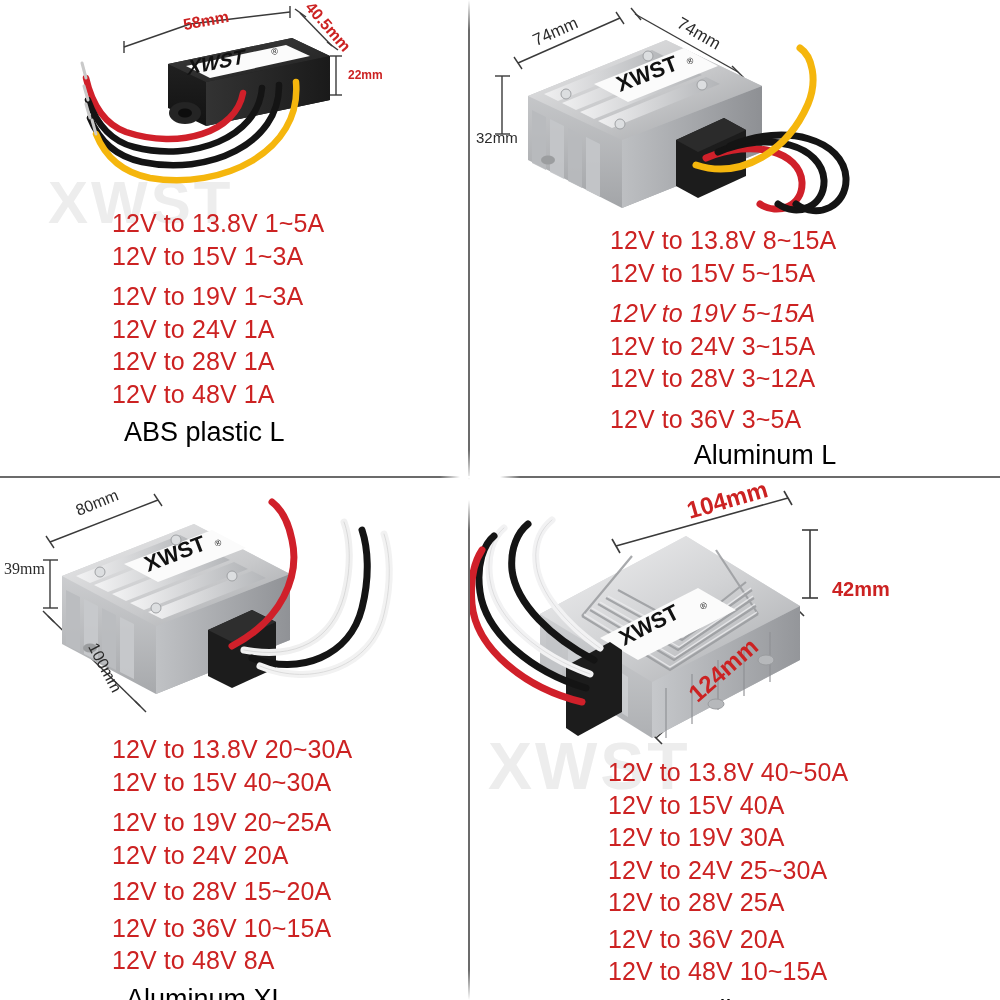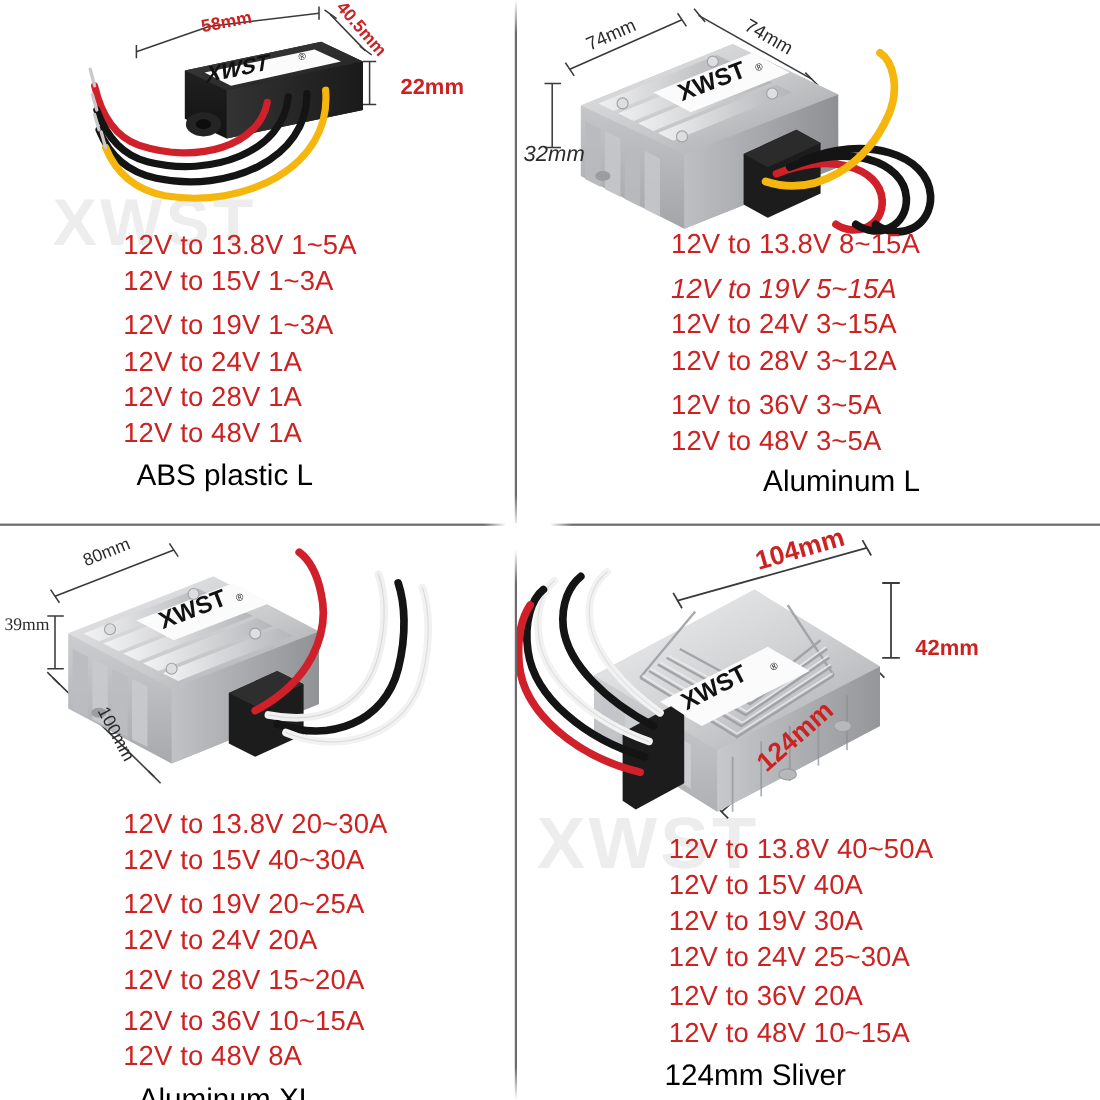--- a/index.html
+++ b/index.html
@@ -96,21 +96,21 @@
           <path d="M90,118 L86,104" stroke="#c9c9c9" stroke-width="3"></path>
           <path d="M96,134 L92,120" stroke="#c9c9c9" stroke-width="3"></path>
         </g>
       </svg>
     </div>
 
     <div class="dim dim-red" style="left:183px; top:12px; font-size:16px;
          transform:rotate(-11deg);">58mm</div>
     <div class="dim dim-red" style="left:298px; top:18px; font-size:16px;
          transform:rotate(49deg);">40.5mm</div>
-    <div class="dim dim-red" style="left:364px; top:68px; font-size:20px;">22mm</div>
+    <div class="dim dim-red" style="left:348px; top:68px; font-size:12px;">22mm</div>
 
     <div class="spec-list" style="left:112px; top:207px;">
       <div class="spec-line">12V to 13.8V 1~5A</div>
       <div class="spec-line">12V to 15V 1~3A</div>
       <div class="spec-line" style="margin-top:8px;">12V to 19V 1~3A</div>
       <div class="spec-line">12V to 24V 1A</div>
       <div class="spec-line">12V to 28V 1A</div>
       <div class="spec-line">12V to 48V 1A</div>
       <div class="material" style="margin-top:6px;">ABS plastic L</div>
     </div>
@@ -189,29 +189,29 @@
           <path d="M260,146 C316,122 374,140 376,178 C377,206 348,220 326,204" stroke="#141414" stroke-width="7"></path>
           <path d="M226,165 C272,180 318,150 338,104 C348,80 342,56 330,48" stroke="#f5b60d" stroke-width="7"></path>
         </g>
       </svg>
     </div>
 
     <div class="dim dim-black" style="left:62px; top:22px; font-size:17px;
          transform:rotate(-24deg);">74mm</div>
     <div class="dim dim-black" style="left:205px; top:24px; font-size:17px;
          transform:rotate(30deg);">74mm</div>
-    <div class="dim dim-black" style="left:6px; top:129px; font-size:20px;font-style:italic;">32mm</div>
-
-    <div class="spec-list" style="left:140px; top:206px;">
+    <div class="dim dim-black" style="left:6px; top:129px; font-size:15px;">32mm</div>
+
+    <div class="spec-list" style="left:140px; top:224px;">
       <div class="spec-line">12V to 13.8V 8~15A</div>
+      <div class="spec-line">12V to 15V 5~15A</div>
       <div class="spec-line" style="margin-top:8px;font-style:italic;">12V to 19V 5~15A</div>
       <div class="spec-line">12V to 24V 3~15A</div>
       <div class="spec-line">12V to 28V 3~12A</div>
       <div class="spec-line" style="margin-top:8px;">12V to 36V 3~5A</div>
-      <div class="spec-line">12V to 48V 3~5A</div>
       <div class="material" style="margin-top:4px; margin-left:-22px;text-align:right;">Aluminum L</div>
     </div>
   </div>
 
   <div class="quad" id="q3">
 
     <div class="photo" style="left:0; top:12px; width:468px; height:250px;">
       <svg width="468" height="250" viewBox="0 0 468 250">
         <defs>
           <linearGradient id="xlTop" x1="0" y1="0" x2="1" y2="1">
@@ -398,20 +398,21 @@
          transform:rotate(-16deg);">104mm</div>
     <div class="dim dim-red" style="left:362px; top:100px; font-size:20px;">42mm</div>
     <div class="dim dim-red" style="left:212px; top:178px; font-size:24px;
          transform:rotate(-41deg);">124mm</div>
 
     <div class="spec-list" style="left:138px; top:278px;">
       <div class="spec-line">12V to 13.8V 40~50A</div>
       <div class="spec-line">12V to 15V 40A</div>
       <div class="spec-line">12V to 19V 30A</div>
       <div class="spec-line">12V to 24V 25~30A</div>
+      <div class="spec-line">12V to 28V 25A</div>
       <div class="spec-line" style="margin-top:4px;">12V to 36V 20A</div>
       <div class="spec-line">12V to 48V 10~15A</div>
       <div class="material" style="margin-top:6px; margin-left:-4px;">124mm Sliver</div>
     </div>
   </div>
 
   <div class="divider-v"></div>
   <div class="divider-h"></div>
 </div>
 

